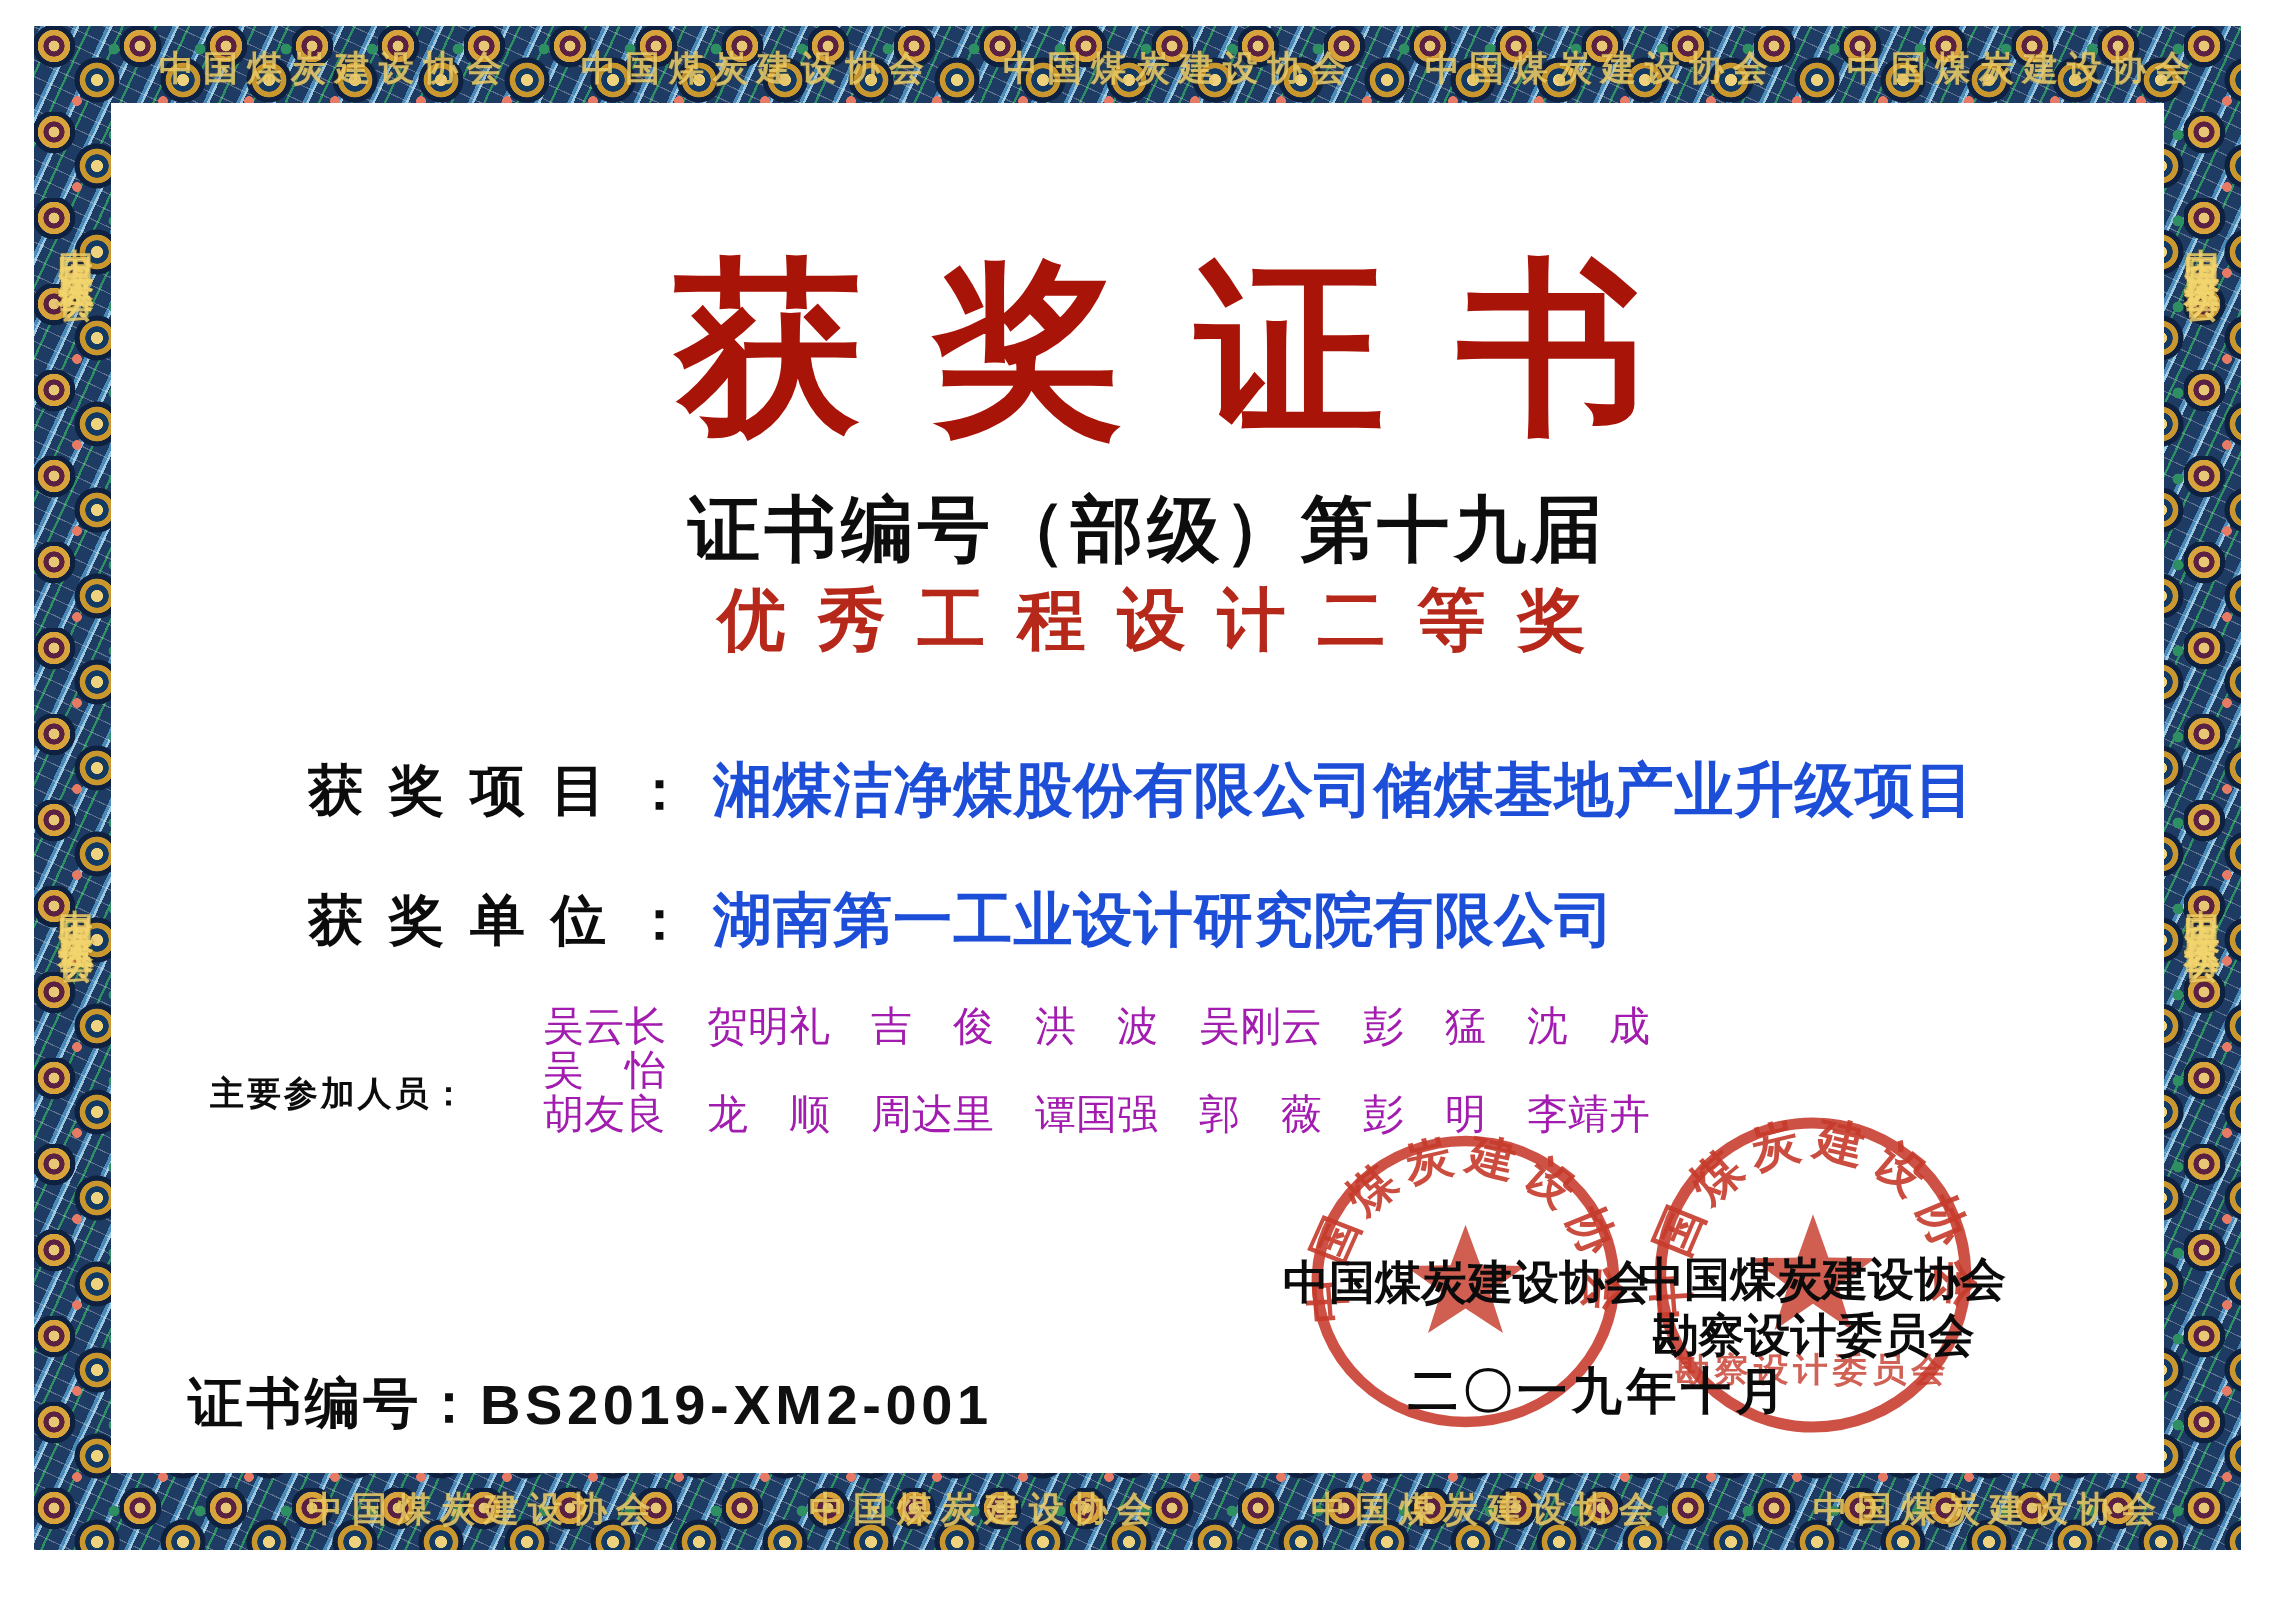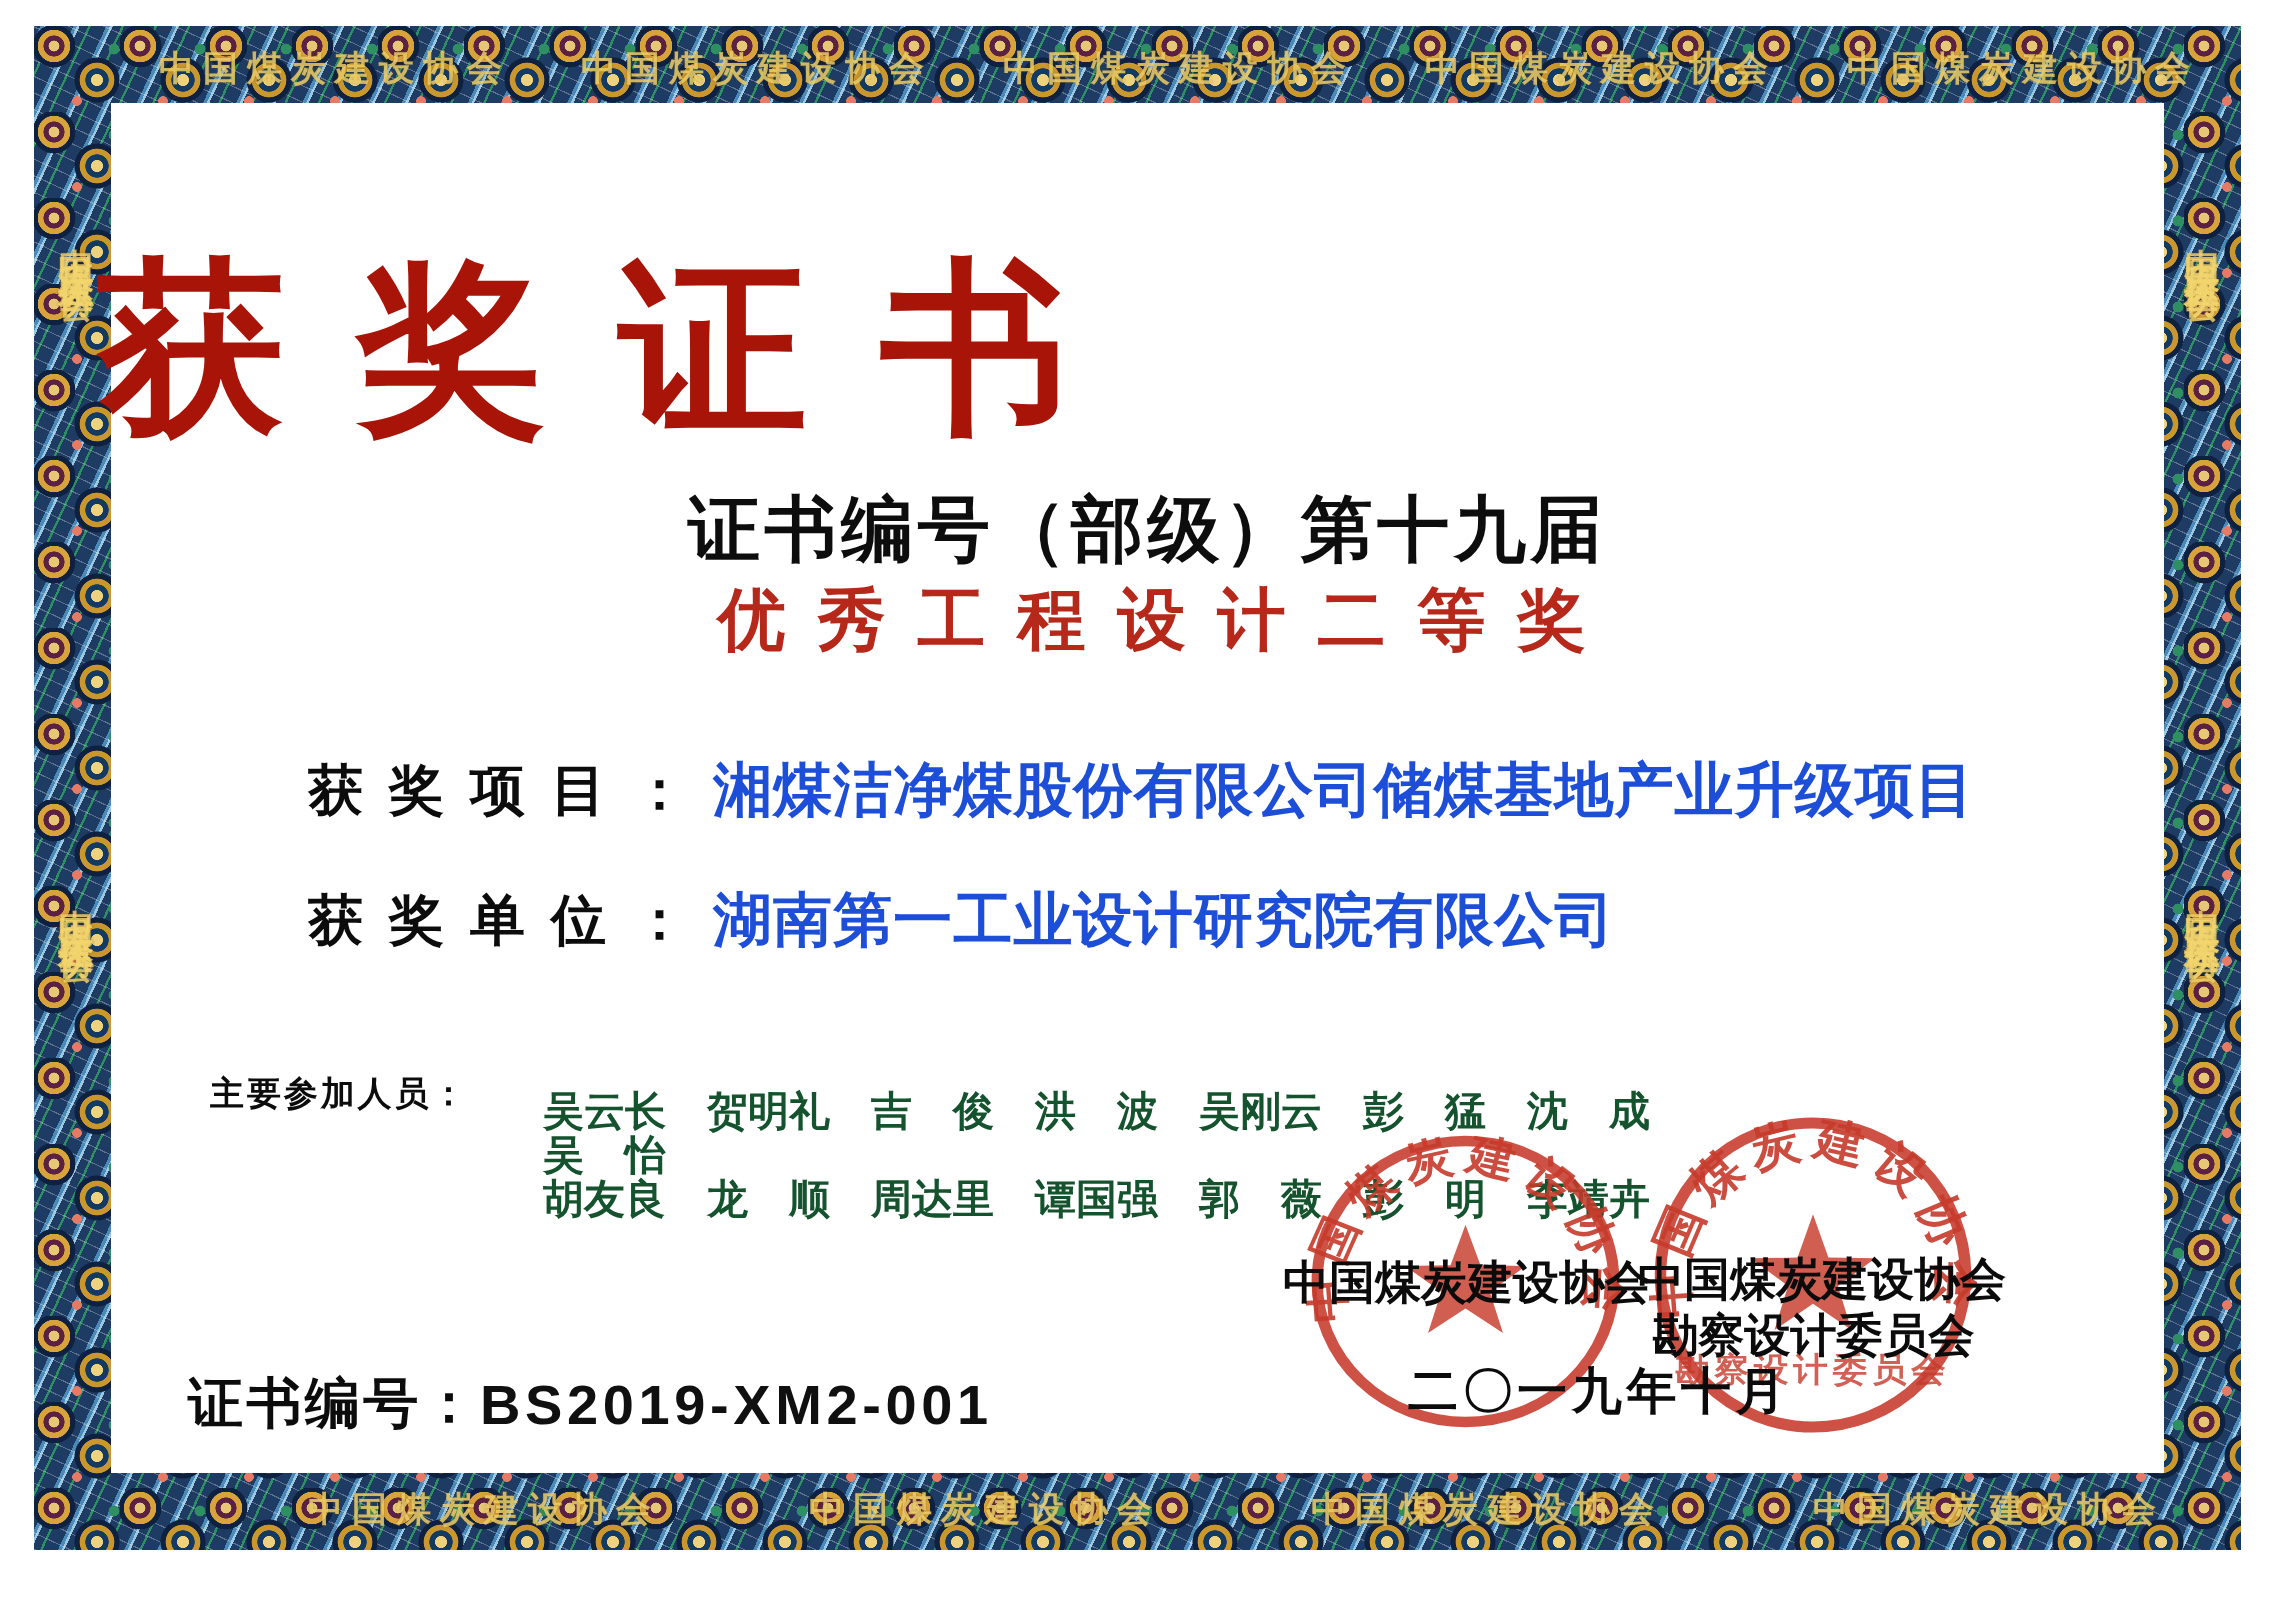--- a/index.html
+++ b/index.html
@@ -39,21 +39,21 @@
   .wm{
     position:absolute;color:rgba(243,212,110,.8);
     font-size:35px;font-weight:bold;letter-spacing:9px;white-space:nowrap;
     text-shadow:0 0 2.3px rgba(120,80,10,.45);
   }
   .wm.v{writing-mode:vertical-rl;letter-spacing:5.7px;}
   .wm.t{top:19.4px;} .wm.b{bottom:17px;}
   .wm.l{left:17px;} .wm.r{right:17px;}
   
   .title{
-    position:absolute;top:224px;left:0;width:100%;
+    position:absolute;top:224px;left:0;width:100%;text-align:center;
     font-size:188px;font-weight:bold;color:#a91408;
     letter-spacing:73px;padding-left:97px;box-sizing:border-box;white-space:nowrap;
   }
   .subtitle{
     position:absolute;top:482px;left:0;width:100%;text-align:center;
     font-size:72px;font-weight:bold;color:#0d0d0d;letter-spacing:4.6px;white-space:nowrap;
   }
   .award{
     position:absolute;top:575px;left:0;width:100%;text-align:center;
     font-size:68px;font-weight:bold;color:#b5281a;
@@ -68,22 +68,22 @@
     display:inline-block;font-size:59px;font-weight:600;letter-spacing:1.1px;
     vertical-align:middle;color:#1d4ed8;
   }
   .line-project{top:751px;}
   .line-unit{top:881px;}
   .participants-label{
     position:absolute;left:210px;top:1071px;font-size:34px;font-weight:bold;
     letter-spacing:2.9px;color:#0c0c0c;white-space:nowrap;
   }
   .participants-rows{
-    position:absolute;left:543px;top:1089px;font-size:41px;font-weight:700;
-    line-height:44px;color:#14532d;white-space:nowrap;
+    position:absolute;left:543px;top:1004px;font-size:41px;font-weight:400;
+    line-height:44px;color:#a21caf;white-space:nowrap;
   }
   .serialline{position:absolute;left:188px;top:1367px;white-space:nowrap;}
   .serialline .lbl{font-size:55px;font-weight:bold;letter-spacing:3.4px;color:#0c0c0c;vertical-align:middle;}
   .serialline .val{
     font-family:"Liberation Sans","DejaVu Sans",sans-serif;
     font-size:56px;font-weight:bold;letter-spacing:4.6px;color:#101010;vertical-align:middle;
   }
   
   .stamp{position:absolute;z-index:1;}
   .stamp1{left:1306px;top:1132px;width:319px;height:299px;}

